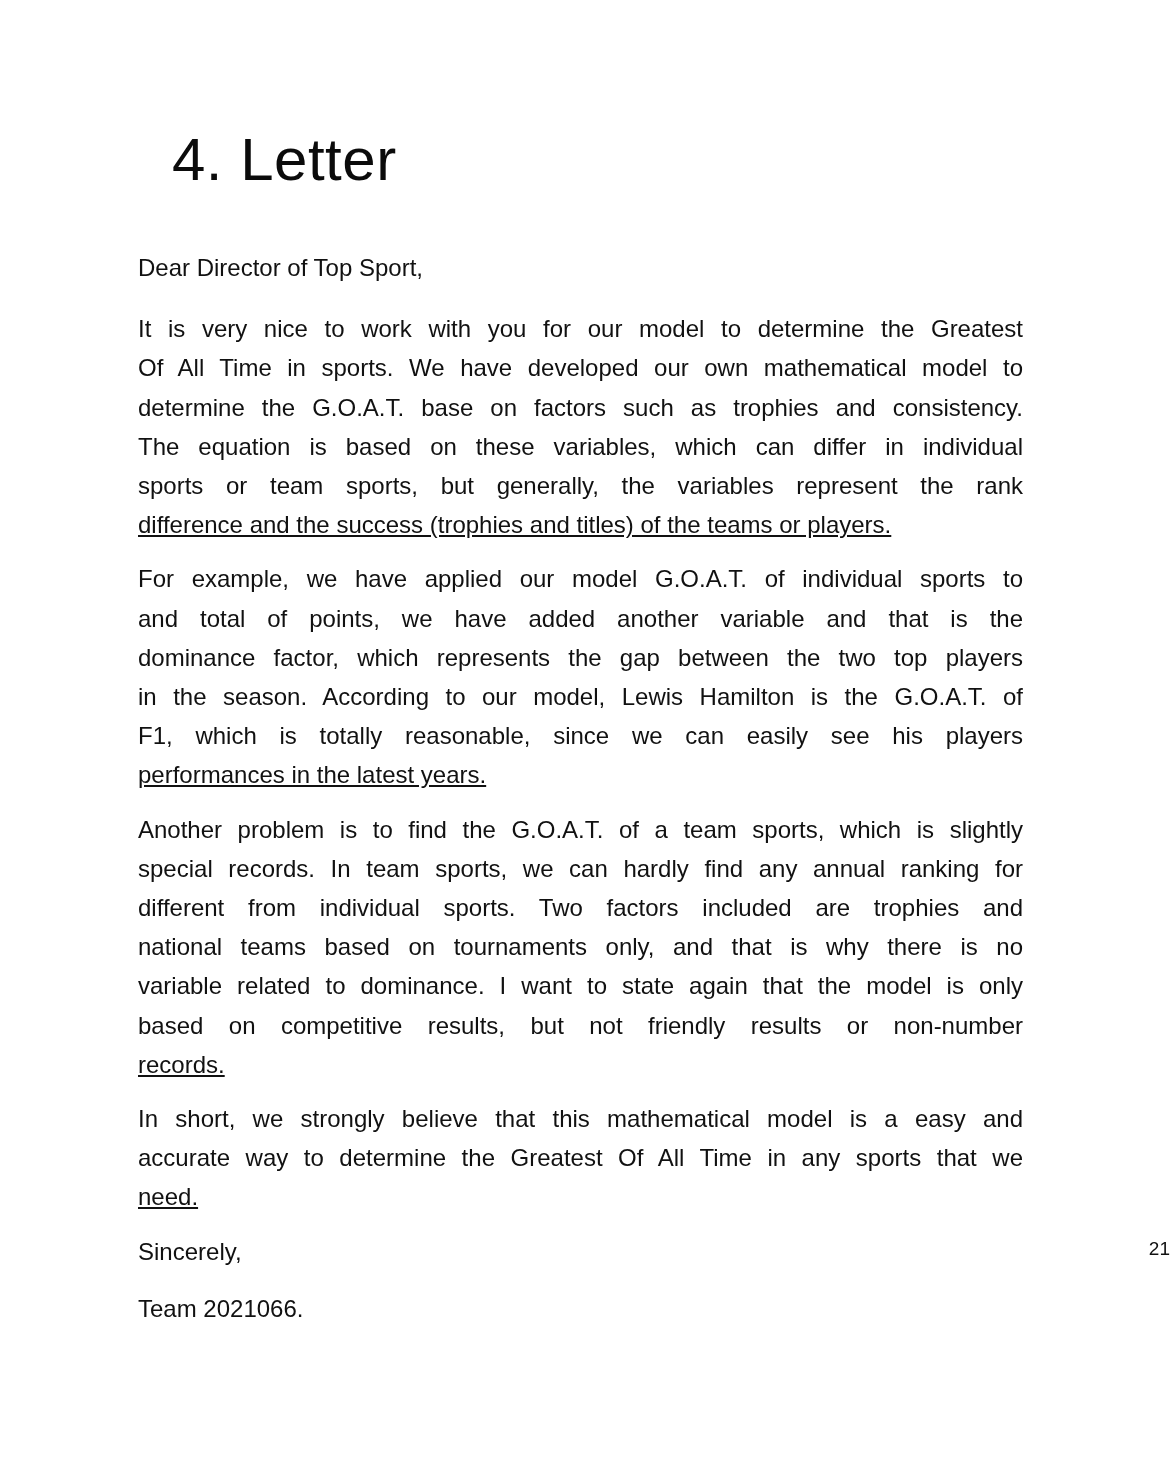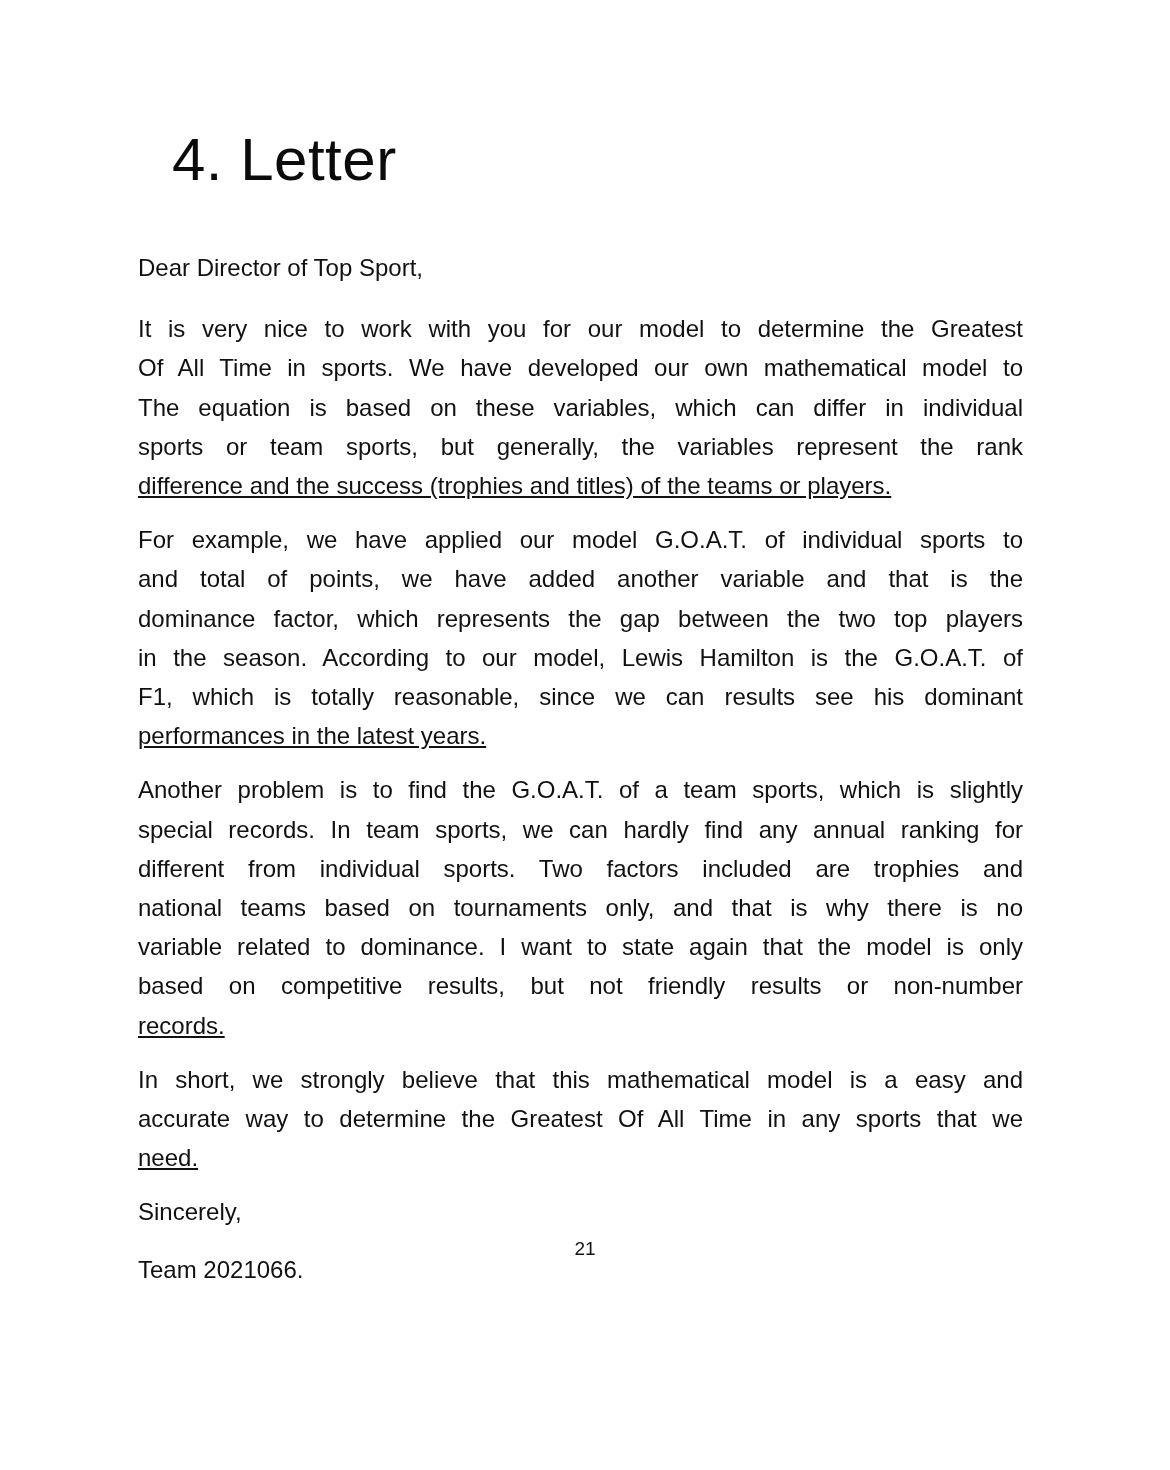--- a/index.html
+++ b/index.html
@@ -58,48 +58,49 @@
       text-decoration: underline;
     }
     .greeting { margin-bottom: 22px; }
     .closing { margin-top: 4px; margin-bottom: 18px; }
     .signature { margin: 0; }
     .page-number {
       position: absolute;
       left: 0;
       width: 1170px;
       top: 1238px;
-      text-align: center;
+      text-align: right;
       font-size: 19px;
       color: #111111;
     }
   </style>
 </head>
 <body>
 
 <div class="page">
   <h1 class="heading">4. Letter</h1>
 
   <div class="body">
     <p class="para greeting">Dear Director of Top Sport,</p>
 
     <p class="para">
       <span class="line">It is very nice to work with you for our model to determine the Greatest</span>
       <span class="line">Of All Time in sports. We have developed our own mathematical model to</span>
+      <span class="line">determine the G.O.A.T. base on factors such as trophies and consistency.</span>
       <span class="line">The equation is based on these variables, which can differ in individual</span>
       <span class="line">sports or team sports, but generally, the variables represent the rank</span>
       <span class="line last">difference and the success (trophies and titles) of the teams or players.</span>
     </p>
 
     <p class="para">
       <span class="line">For example, we have applied our model G.O.A.T. of individual sports to</span>
       <span class="line">and total of points, we have added another variable and that is the</span>
       <span class="line">dominance factor, which represents the gap between the two top players</span>
       <span class="line">in the season. According to our model, Lewis Hamilton is the G.O.A.T. of</span>
-      <span class="line">F1, which is totally reasonable, since we can results see his dominant</span>
+      <span class="line">F1, which is totally reasonable, since we can easily see his players</span>
       <span class="line last">performances in the latest years.</span>
     </p>
 
     <p class="para">
       <span class="line">Another problem is to find the G.O.A.T. of a team sports, which is slightly</span>
       <span class="line">special records. In team sports, we can hardly find any annual ranking for</span>
       <span class="line">different from individual sports. Two factors included are trophies and</span>
       <span class="line">national teams based on tournaments only, and that is why there is no</span>
       <span class="line">variable related to dominance. I want to state again that the model is only</span>
       <span class="line">based on competitive results, but not friendly results or non-number</span>

